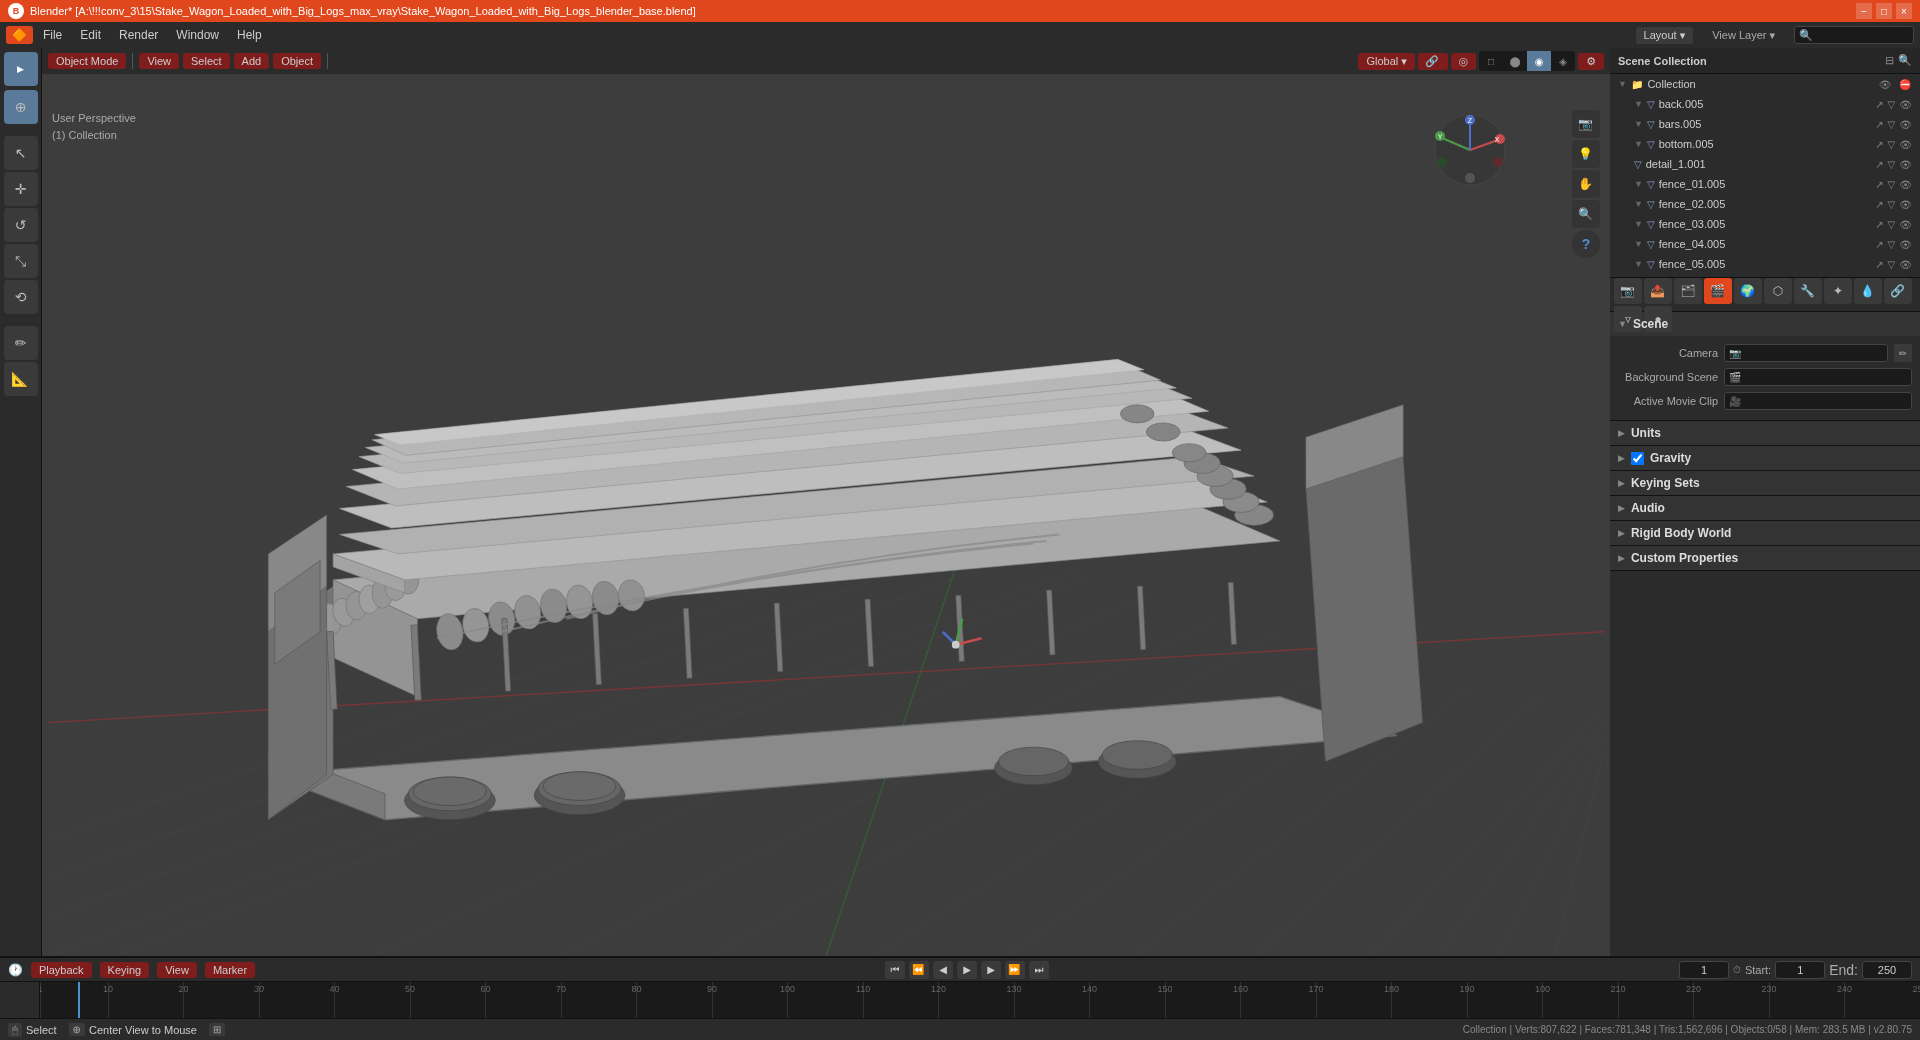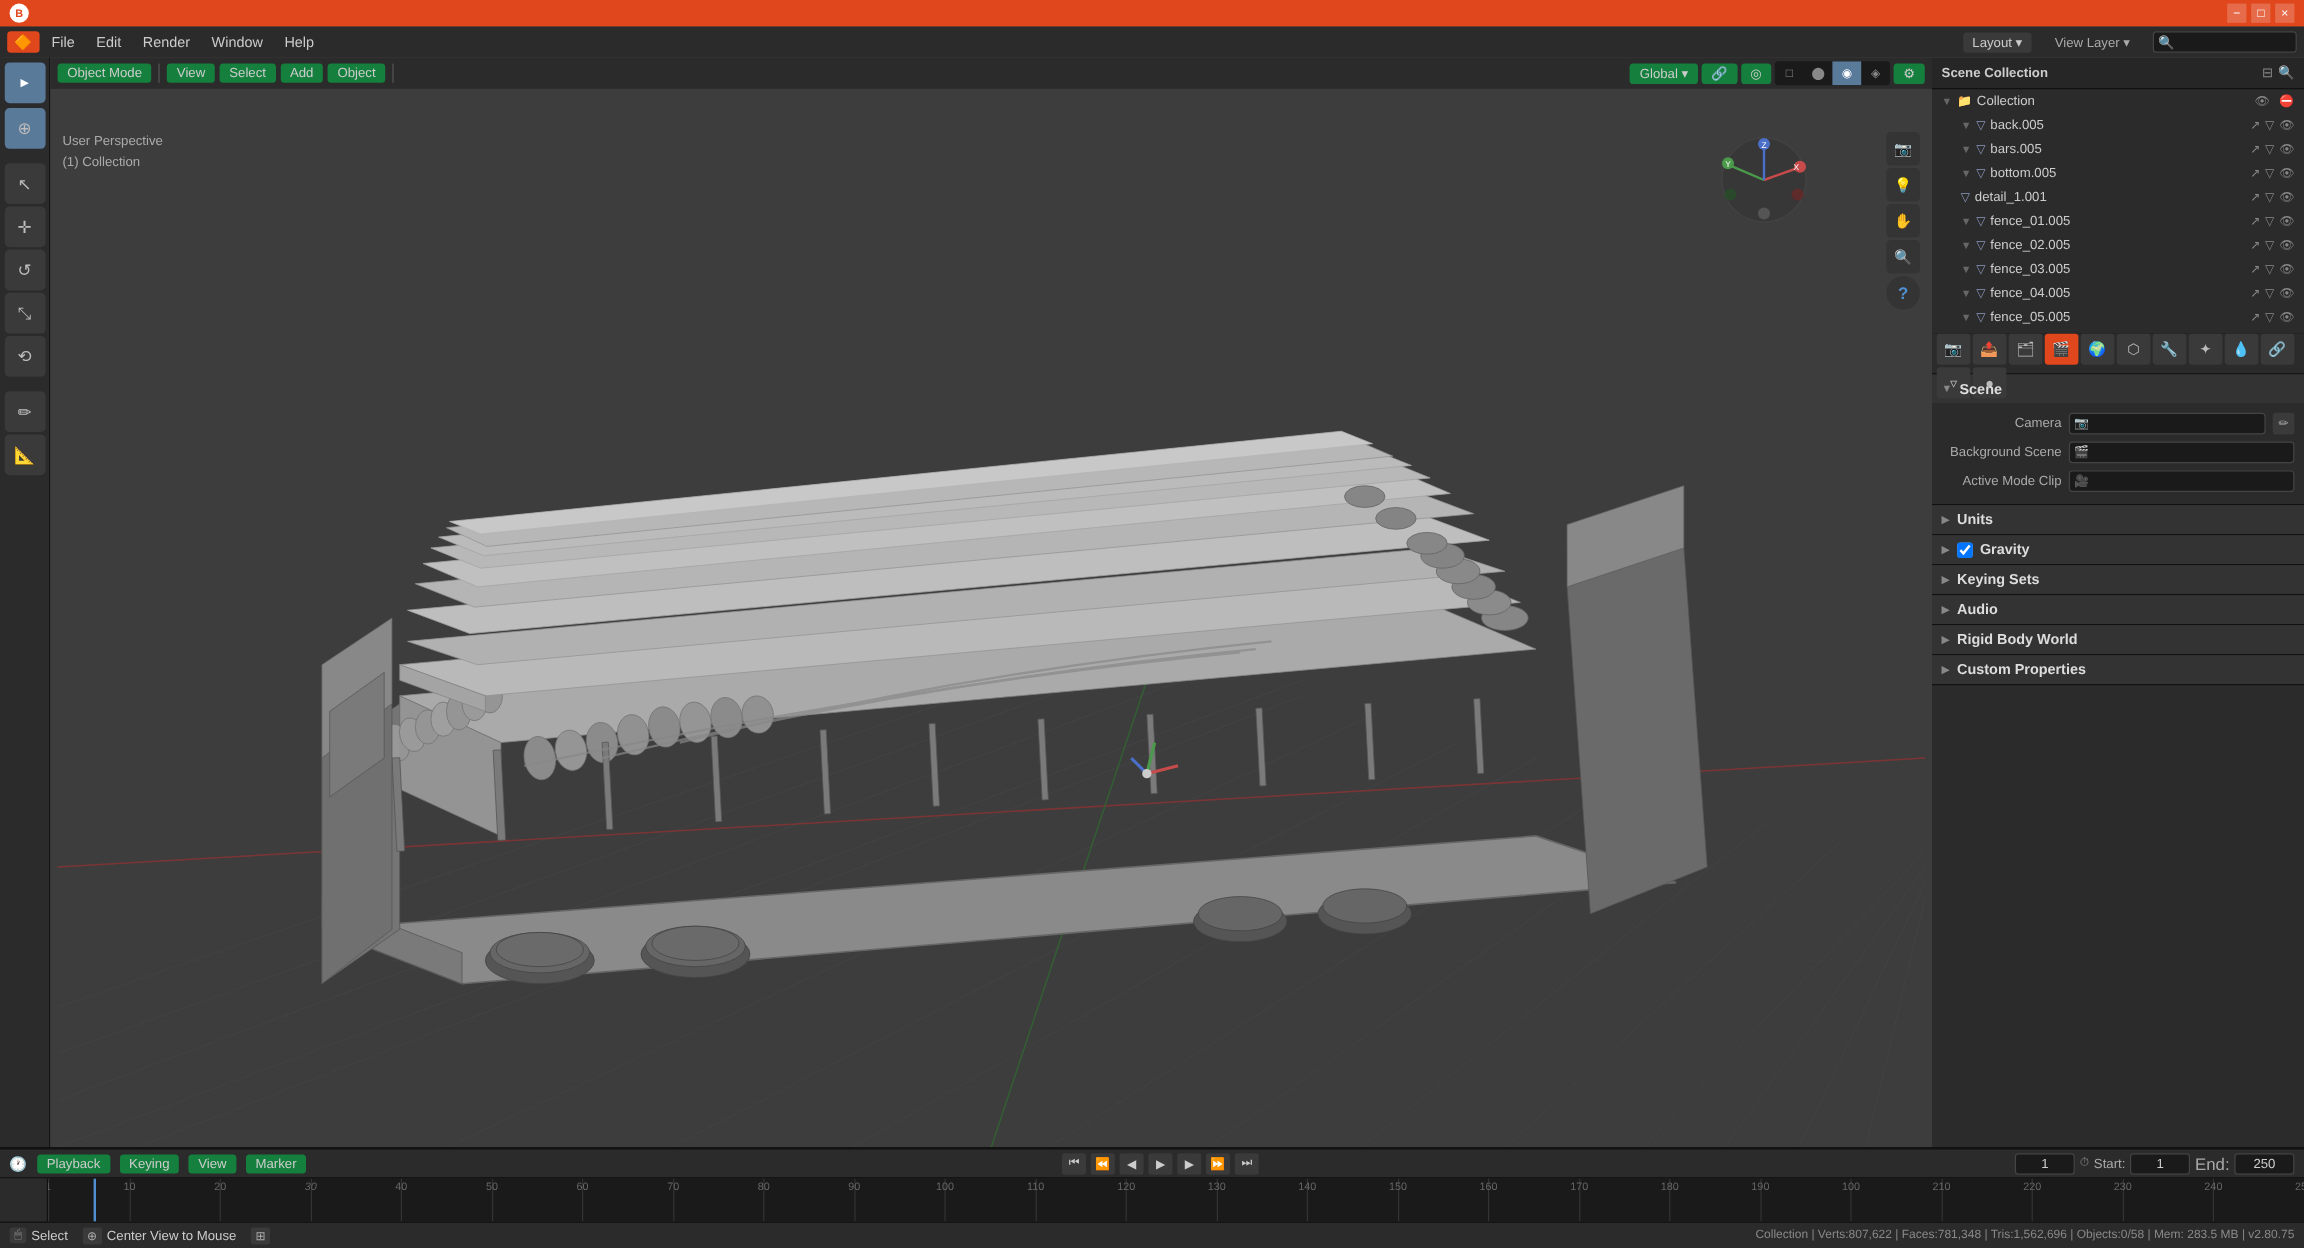--- a/index.html
+++ b/index.html
@@ -157,21 +157,21 @@
       height: 26px;
       background: #2b2b2b;
       display: flex;
       align-items: center;
       padding: 0 6px;
       gap: 4px;
       z-index: 10;
     }
     .vp-btn {
       padding: 2px 8px;
-      background: #15803d;
+      background: #7f1d1d;
       border: none;
       cursor: pointer;
       border-radius: 3px;
       color: #cccccc;
       font-size: 11px;
     }
     .vp-separator { width: 1px; height: 16px; background: #555; margin: 0 2px; }
 
     
     #viewport-scene {
@@ -447,20 +447,21 @@
     }
   </style>
 </head>
 <body>
 
 <div id="main-container">
 
   <div id="title-bar">
     <div id="title-bar-left">
       <div id="blender-logo">B</div>
+      <span id="title-text">Blender* [A:\!!!conv_3\15\Stake_Wagon_Loaded_with_Big_Logs_max_vray\Stake_Wagon_Loaded_with_Big_Logs_blender_base.blend]</span>
     </div>
     <div id="title-bar-controls">
       <button class="title-btn">−</button>
       <button class="title-btn">□</button>
       <button class="title-btn">×</button>
     </div>
   </div>
 
   <div id="menu-bar">
     <div class="menu-item" style="font-weight:bold; color:#fff; background:#e0471d; padding:2px 6px; border-radius:3px;">🔶</div>
@@ -852,21 +853,21 @@
                 </div>
                 <button style="width:18px;height:18px;background:#3a3a3a;border:none;cursor:pointer;color:#aaa;font-size:10px;border-radius:2px;">✏</button>
               </div>
               <div class="prop-row">
                 <span class="prop-label">Background Scene</span>
                 <div class="prop-value">
                   <span style="color:#777;font-size:10px;">🎬</span>
                 </div>
               </div>
               <div class="prop-row">
-                <span class="prop-label">Active Mode Clip</span>
+                <span class="prop-label">Active Movie Clip</span>
                 <div class="prop-value">
                   <span style="color:#777;font-size:10px;">🎥</span>
                 </div>
               </div>
             </div>
           </div>
 
           <div class="scene-props-section">
             <div class="section-header">
               <span class="section-arrow">▶</span>

